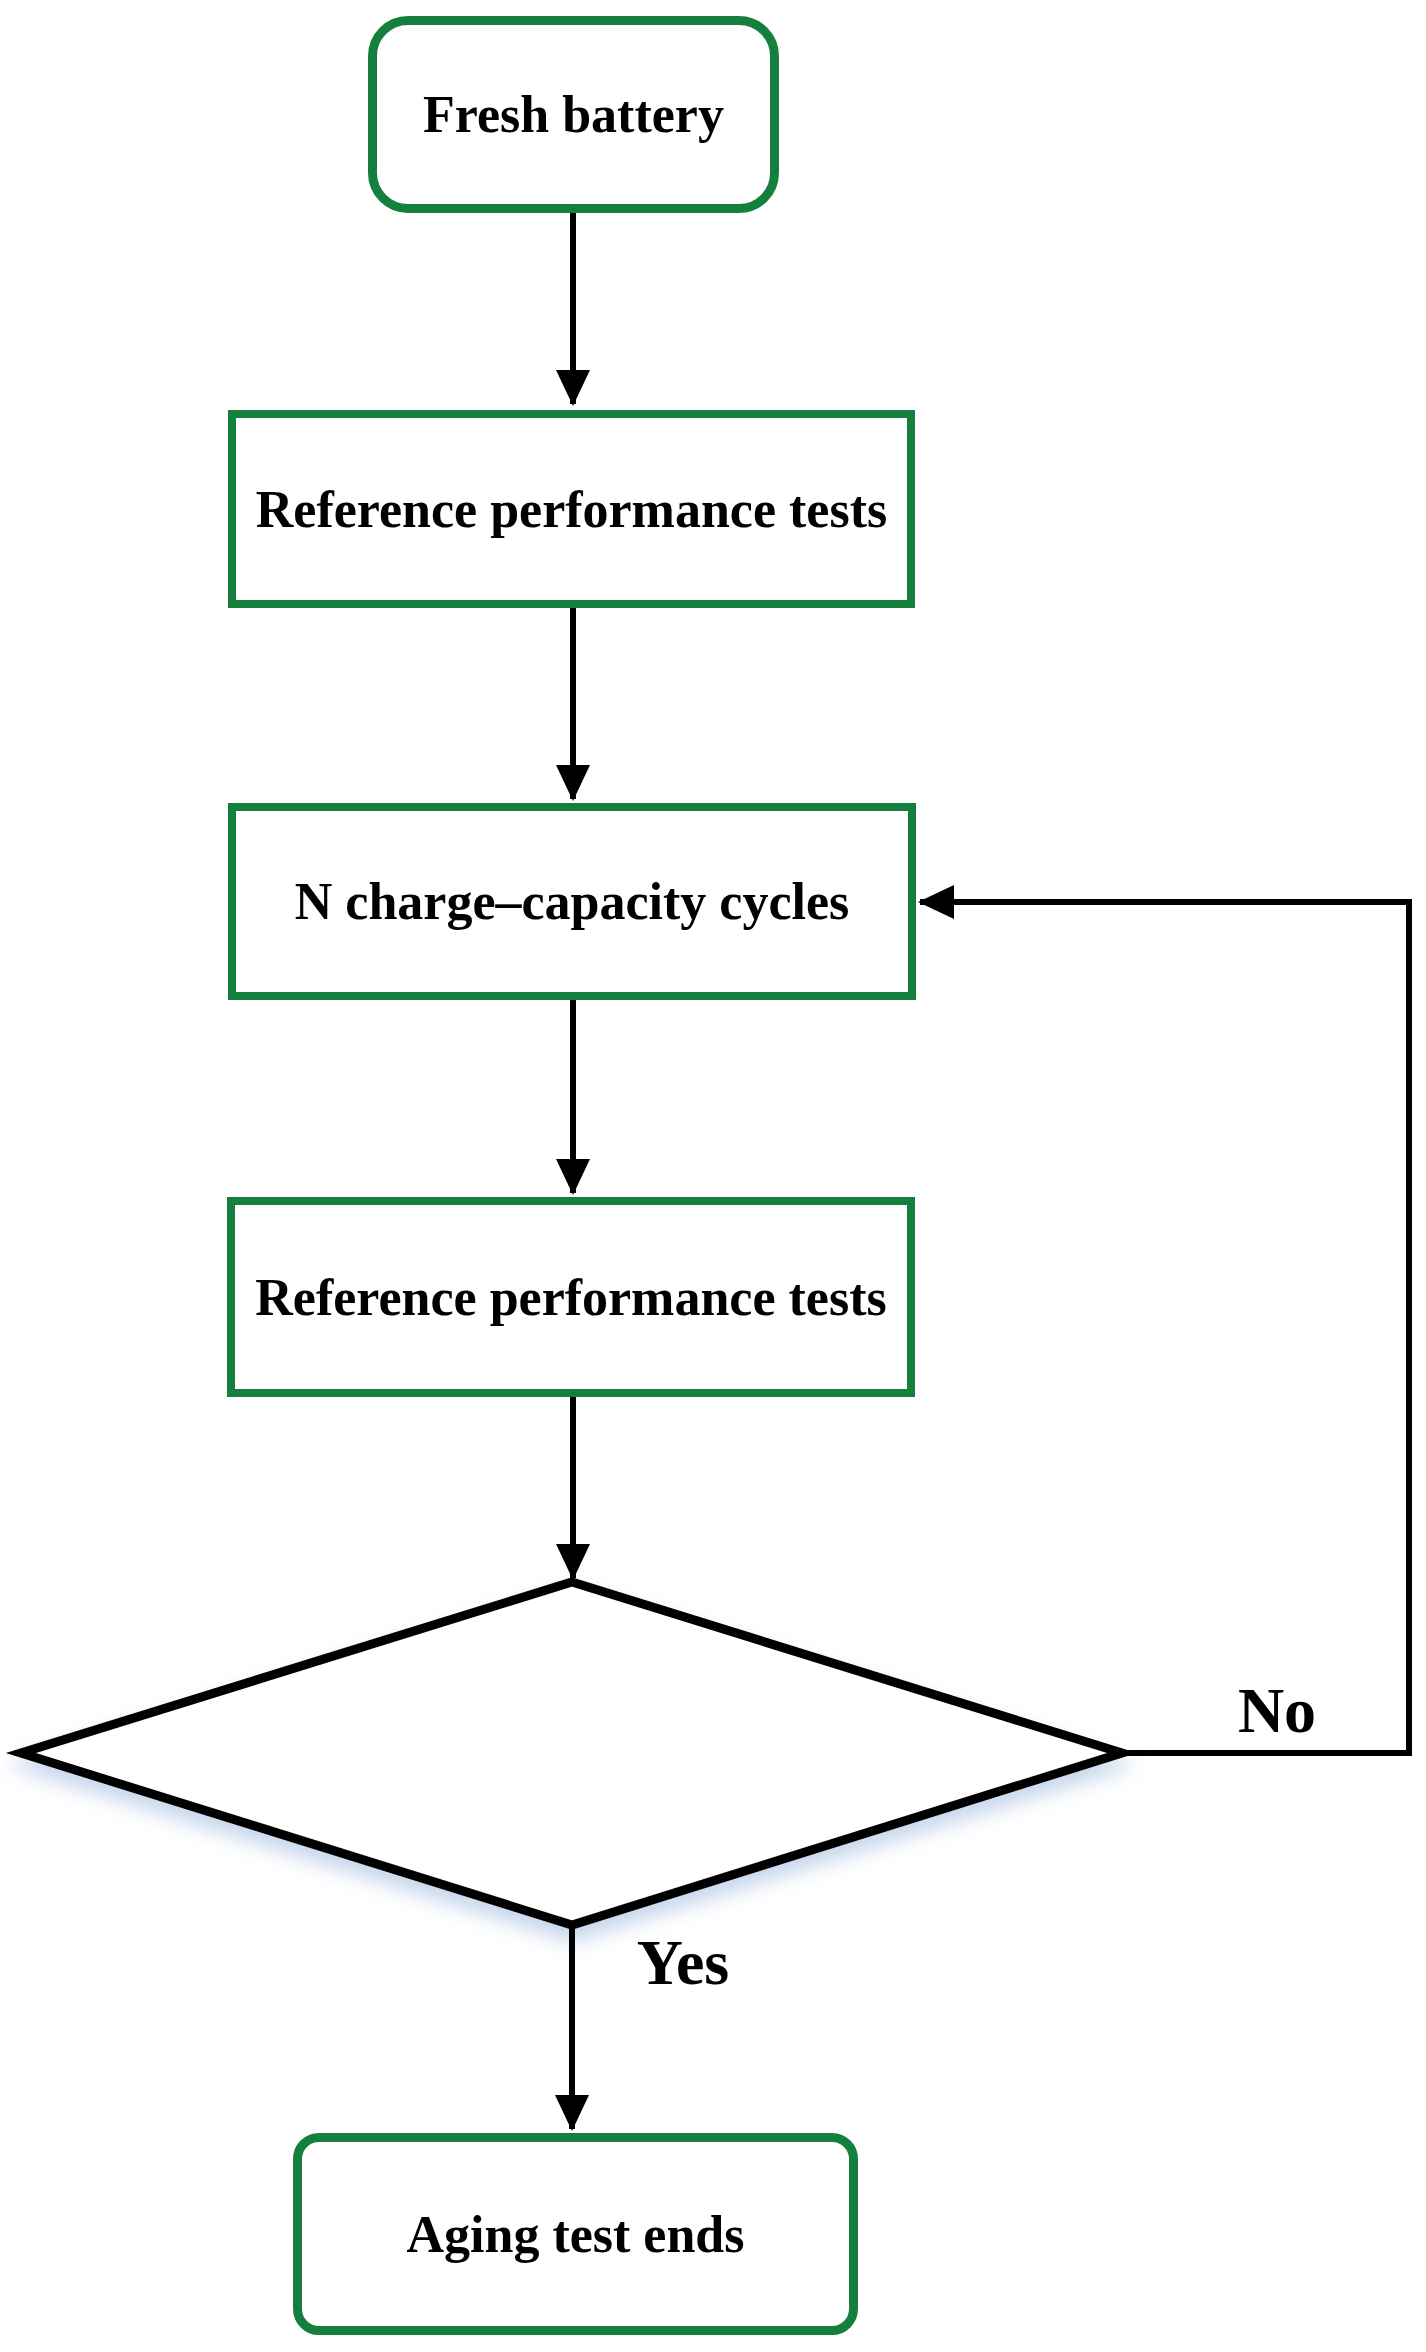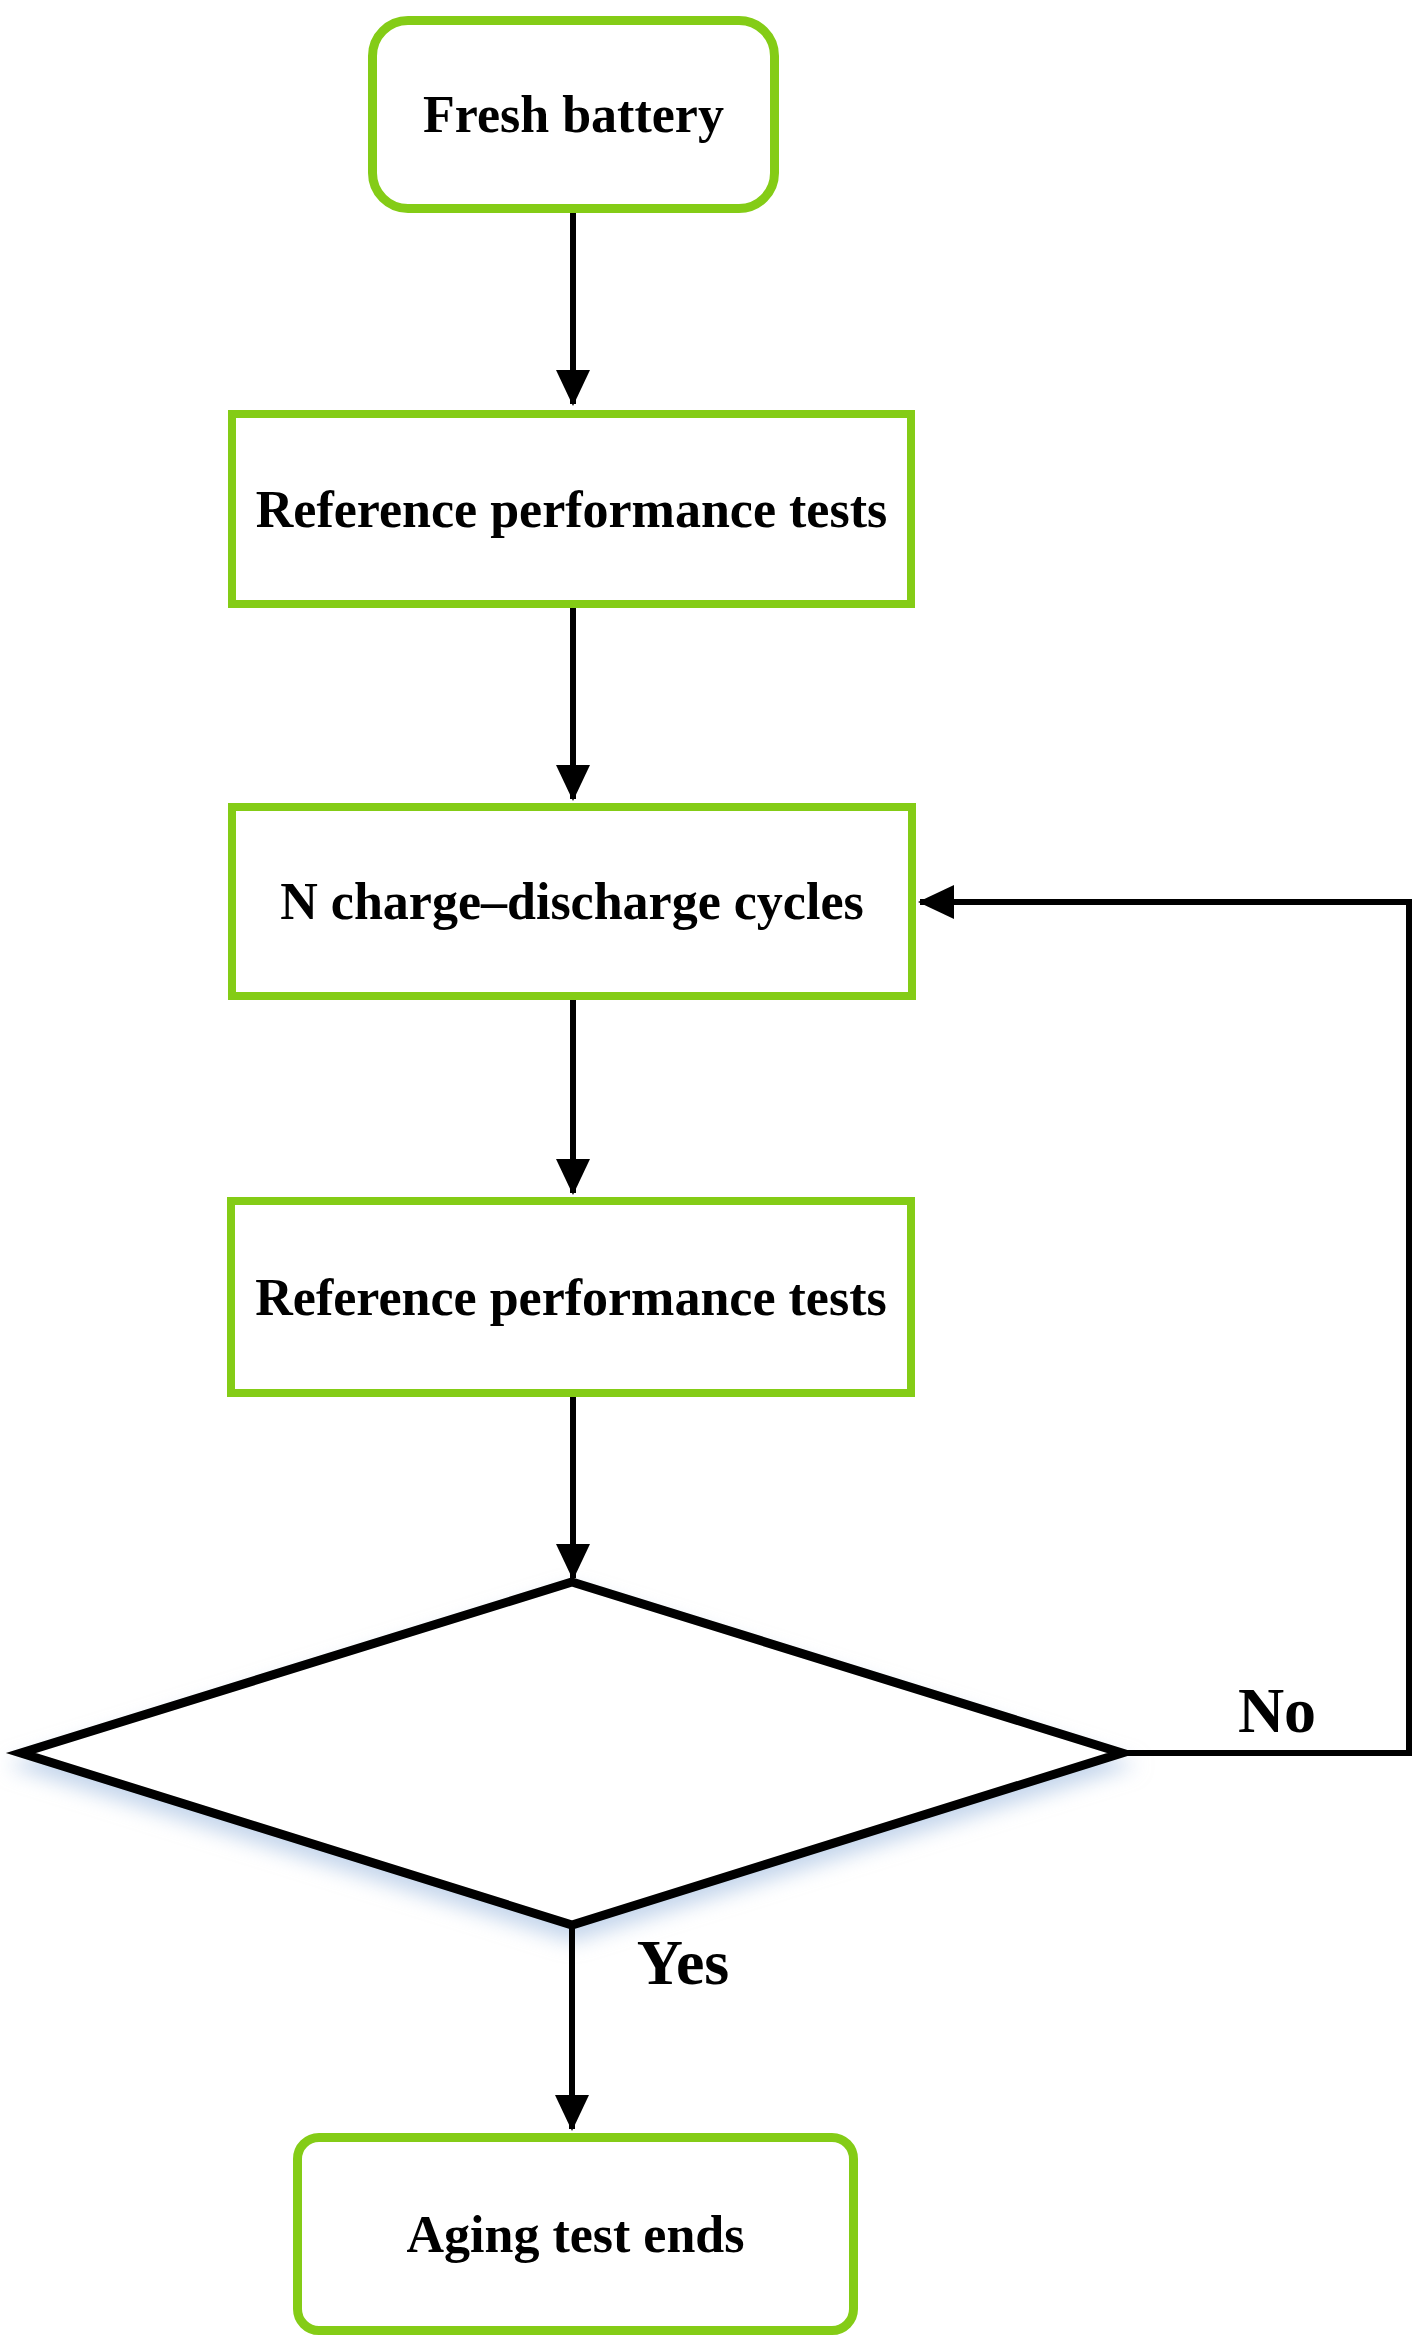--- a/index.html
+++ b/index.html
@@ -22,21 +22,21 @@
     top: 0;
     width: 1426px;
     height: 2352px;
   }
   .node {
     position: absolute;
     display: flex;
     align-items: center;
     justify-content: center;
     box-sizing: border-box;
-    border: 8px solid #84cc16;
+    border: 8px solid #15803d;
     background: #ffffff;
     font-weight: bold;
     font-size: 52px;
     text-align: center;
     white-space: nowrap;
   }
   .terminator {
     border-radius: 45px;
     border-width: 9px;
   }
@@ -94,21 +94,21 @@
 
   <div class="node terminator node-start">
     <span>Fresh battery</span>
   </div>
 
   <div class="node node-rpt1">
     <span>Reference performance tests</span>
   </div>
 
   <div class="node node-cycles">
-    <span>N charge–discharge cycles</span>
+    <span>N charge–capacity cycles</span>
   </div>
 
   <div class="node node-rpt2">
     <span>Reference performance tests</span>
   </div>
 
 
   <div class="node terminator node-end">
     <span>Aging test ends</span>
   </div>

